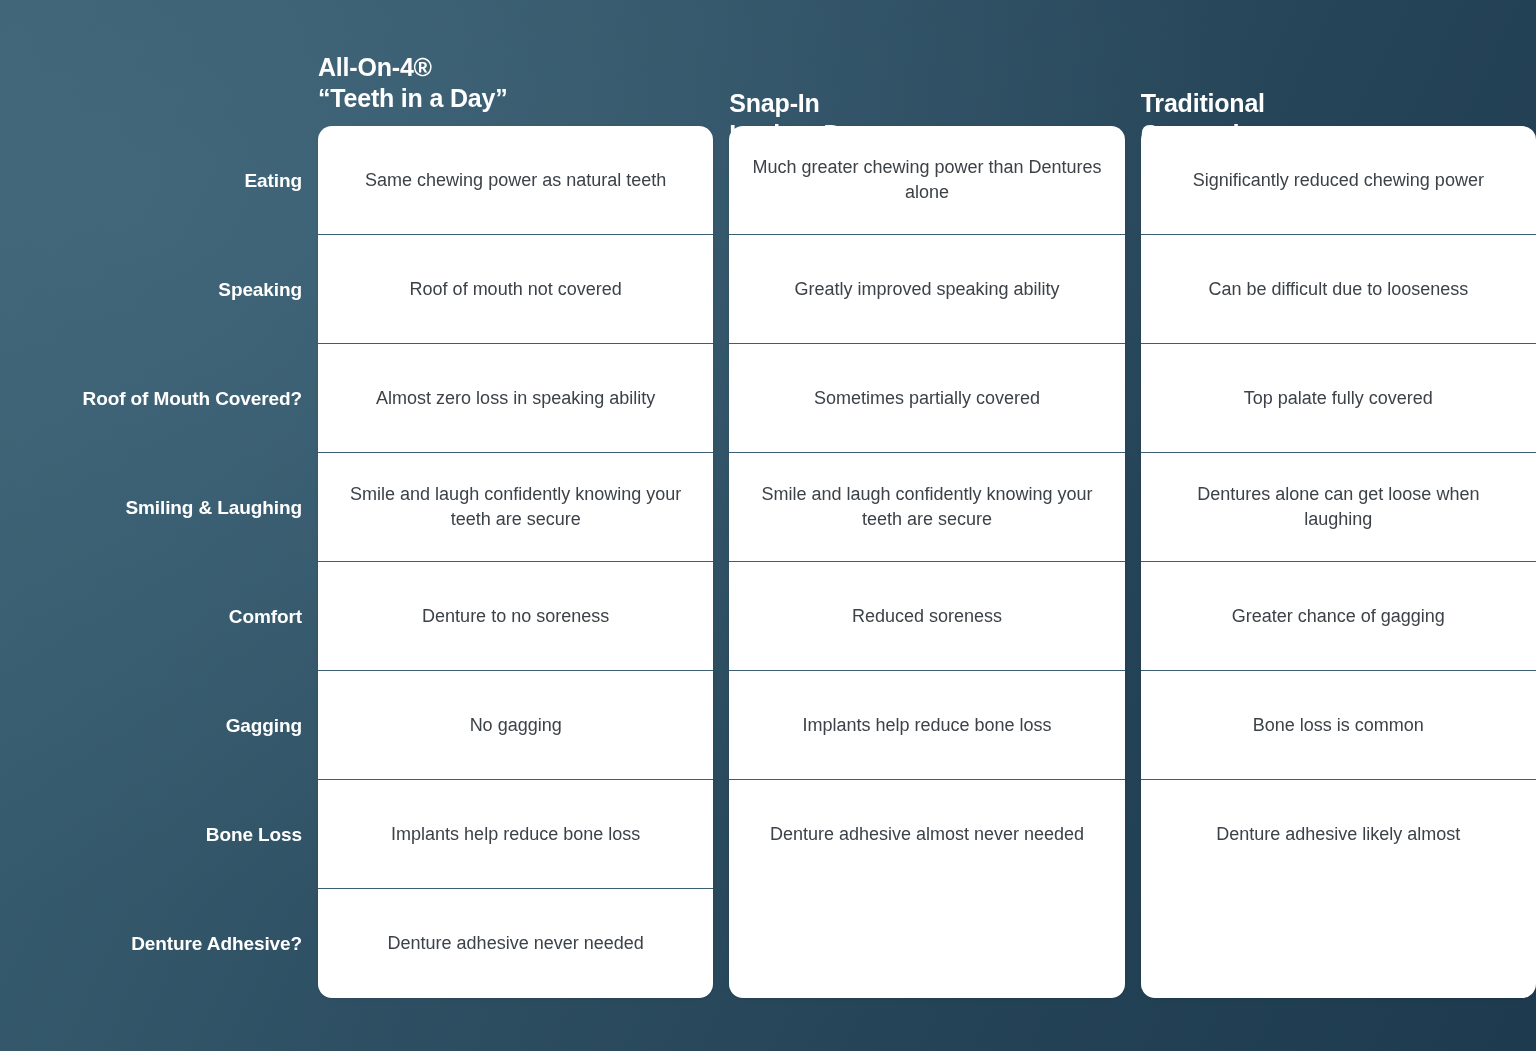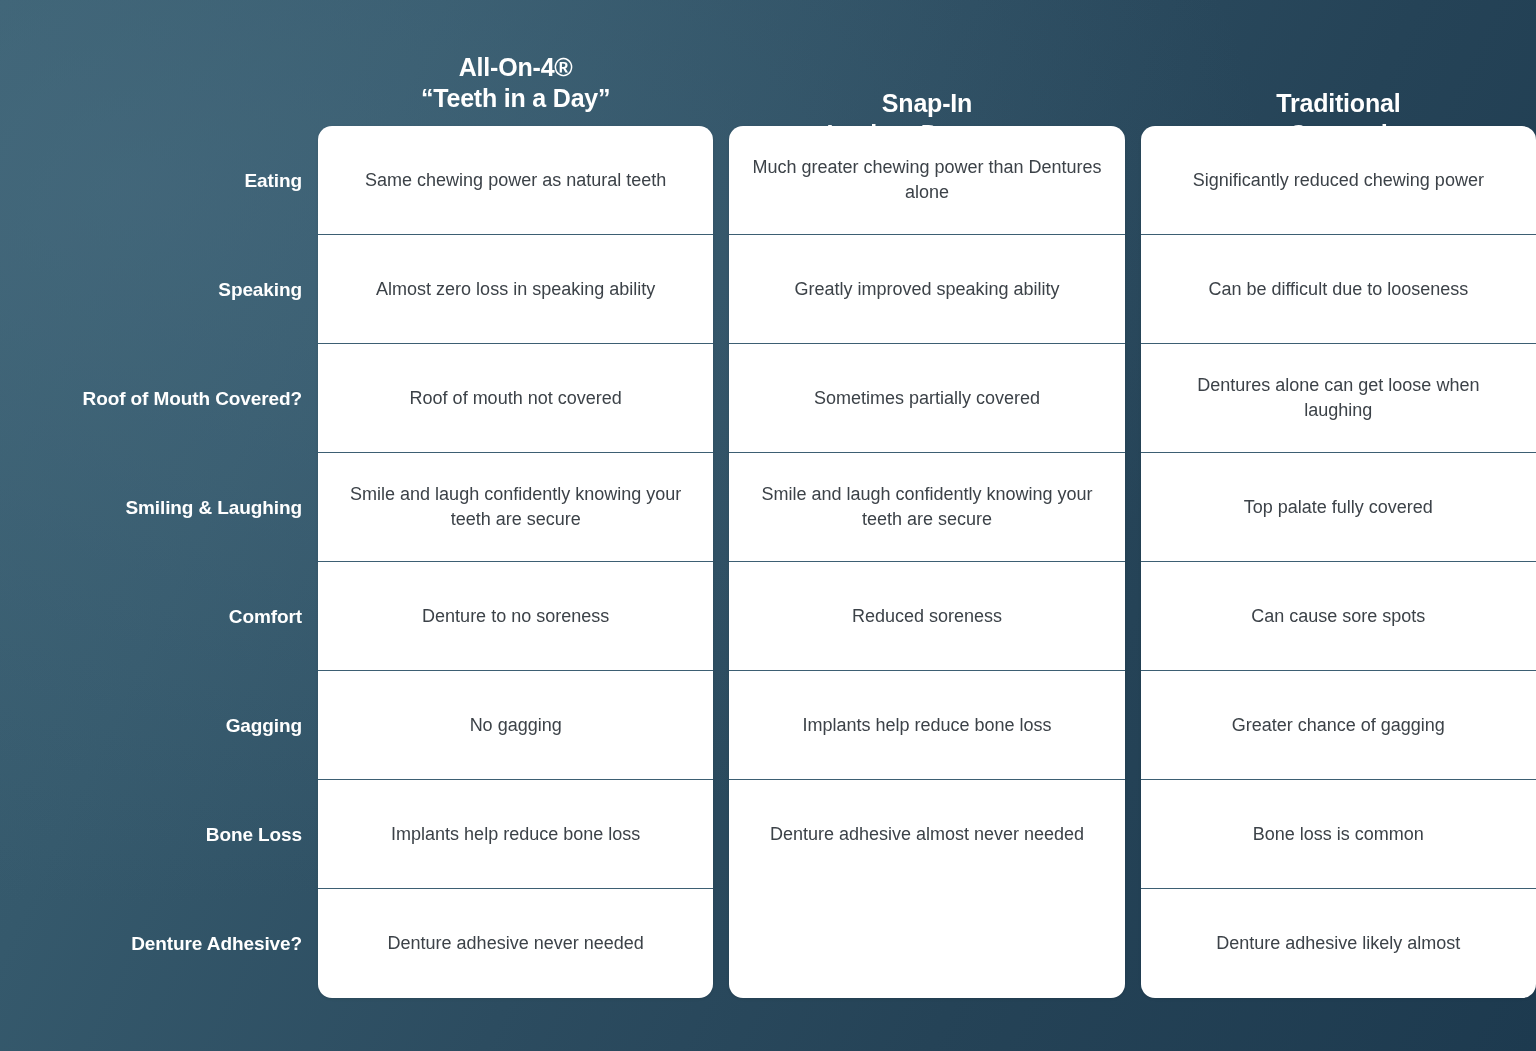--- a/index.html
+++ b/index.html
@@ -35,21 +35,20 @@
     display: flex;
     align-items: flex-start;
   }
   .header-spacer {
     width: 318px;
     flex: 0 0 318px;
     height: 100%;
   }
   .col-head {
     flex: 1 1 0;
-    text-align: center;
     color: #ffffff;
     font-weight: 700;
     font-size: 25px;
     line-height: 31px;
     letter-spacing: -0.2px;
     padding-top: 52px;
     white-space: pre-line;
   }
   .col-head + .col-head { margin-left: 16px; margin-top: 36px; }
 
@@ -131,44 +130,43 @@
       <div class="row-label">Roof of Mouth Covered?</div>
       <div class="row-label">Smiling &amp; Laughing</div>
       <div class="row-label">Comfort</div>
       <div class="row-label">Gagging</div>
       <div class="row-label">Bone Loss</div>
       <div class="row-label">Denture Adhesive?</div>
     </div>
 
     <div class="card">
       <div class="cell">Same chewing power as natural teeth</div>
+      <div class="cell">Roof of mouth not covered</div>
       <div class="cell">Almost zero loss in speaking ability</div>
-      <div class="cell">Roof of mouth not covered</div>
       <div class="cell">Smile and laugh confidently knowing your teeth are secure</div>
       <div class="cell">Denture to no soreness</div>
       <div class="cell">No gagging</div>
       <div class="cell">Implants help reduce bone loss</div>
       <div class="cell">Denture adhesive never needed</div>
     </div>
 
     <div class="card">
       <div class="cell">Much greater chewing power than Dentures alone</div>
       <div class="cell">Greatly improved speaking ability</div>
       <div class="cell">Sometimes partially covered</div>
       <div class="cell">Smile and laugh confidently knowing your teeth are secure</div>
       <div class="cell">Reduced soreness</div>
       <div class="cell">Implants help reduce bone loss</div>
       <div class="cell">Denture adhesive almost never needed</div>
     </div>
 
     <div class="card">
       <div class="cell">Significantly reduced chewing power</div>
       <div class="cell">Can be difficult due to looseness</div>
+      <div class="cell">Top palate fully covered</div>
       <div class="cell">Dentures alone can get loose when laughing</div>
-      <div class="cell">Top palate fully covered</div>
-      <div class="cell">Can cause sore spots</div>
       <div class="cell">Greater chance of gagging</div>
       <div class="cell">Bone loss is common</div>
       <div class="cell">Denture adhesive likely almost</div>
     </div>
 
   </div>
 </div>
 
 </body></html>

